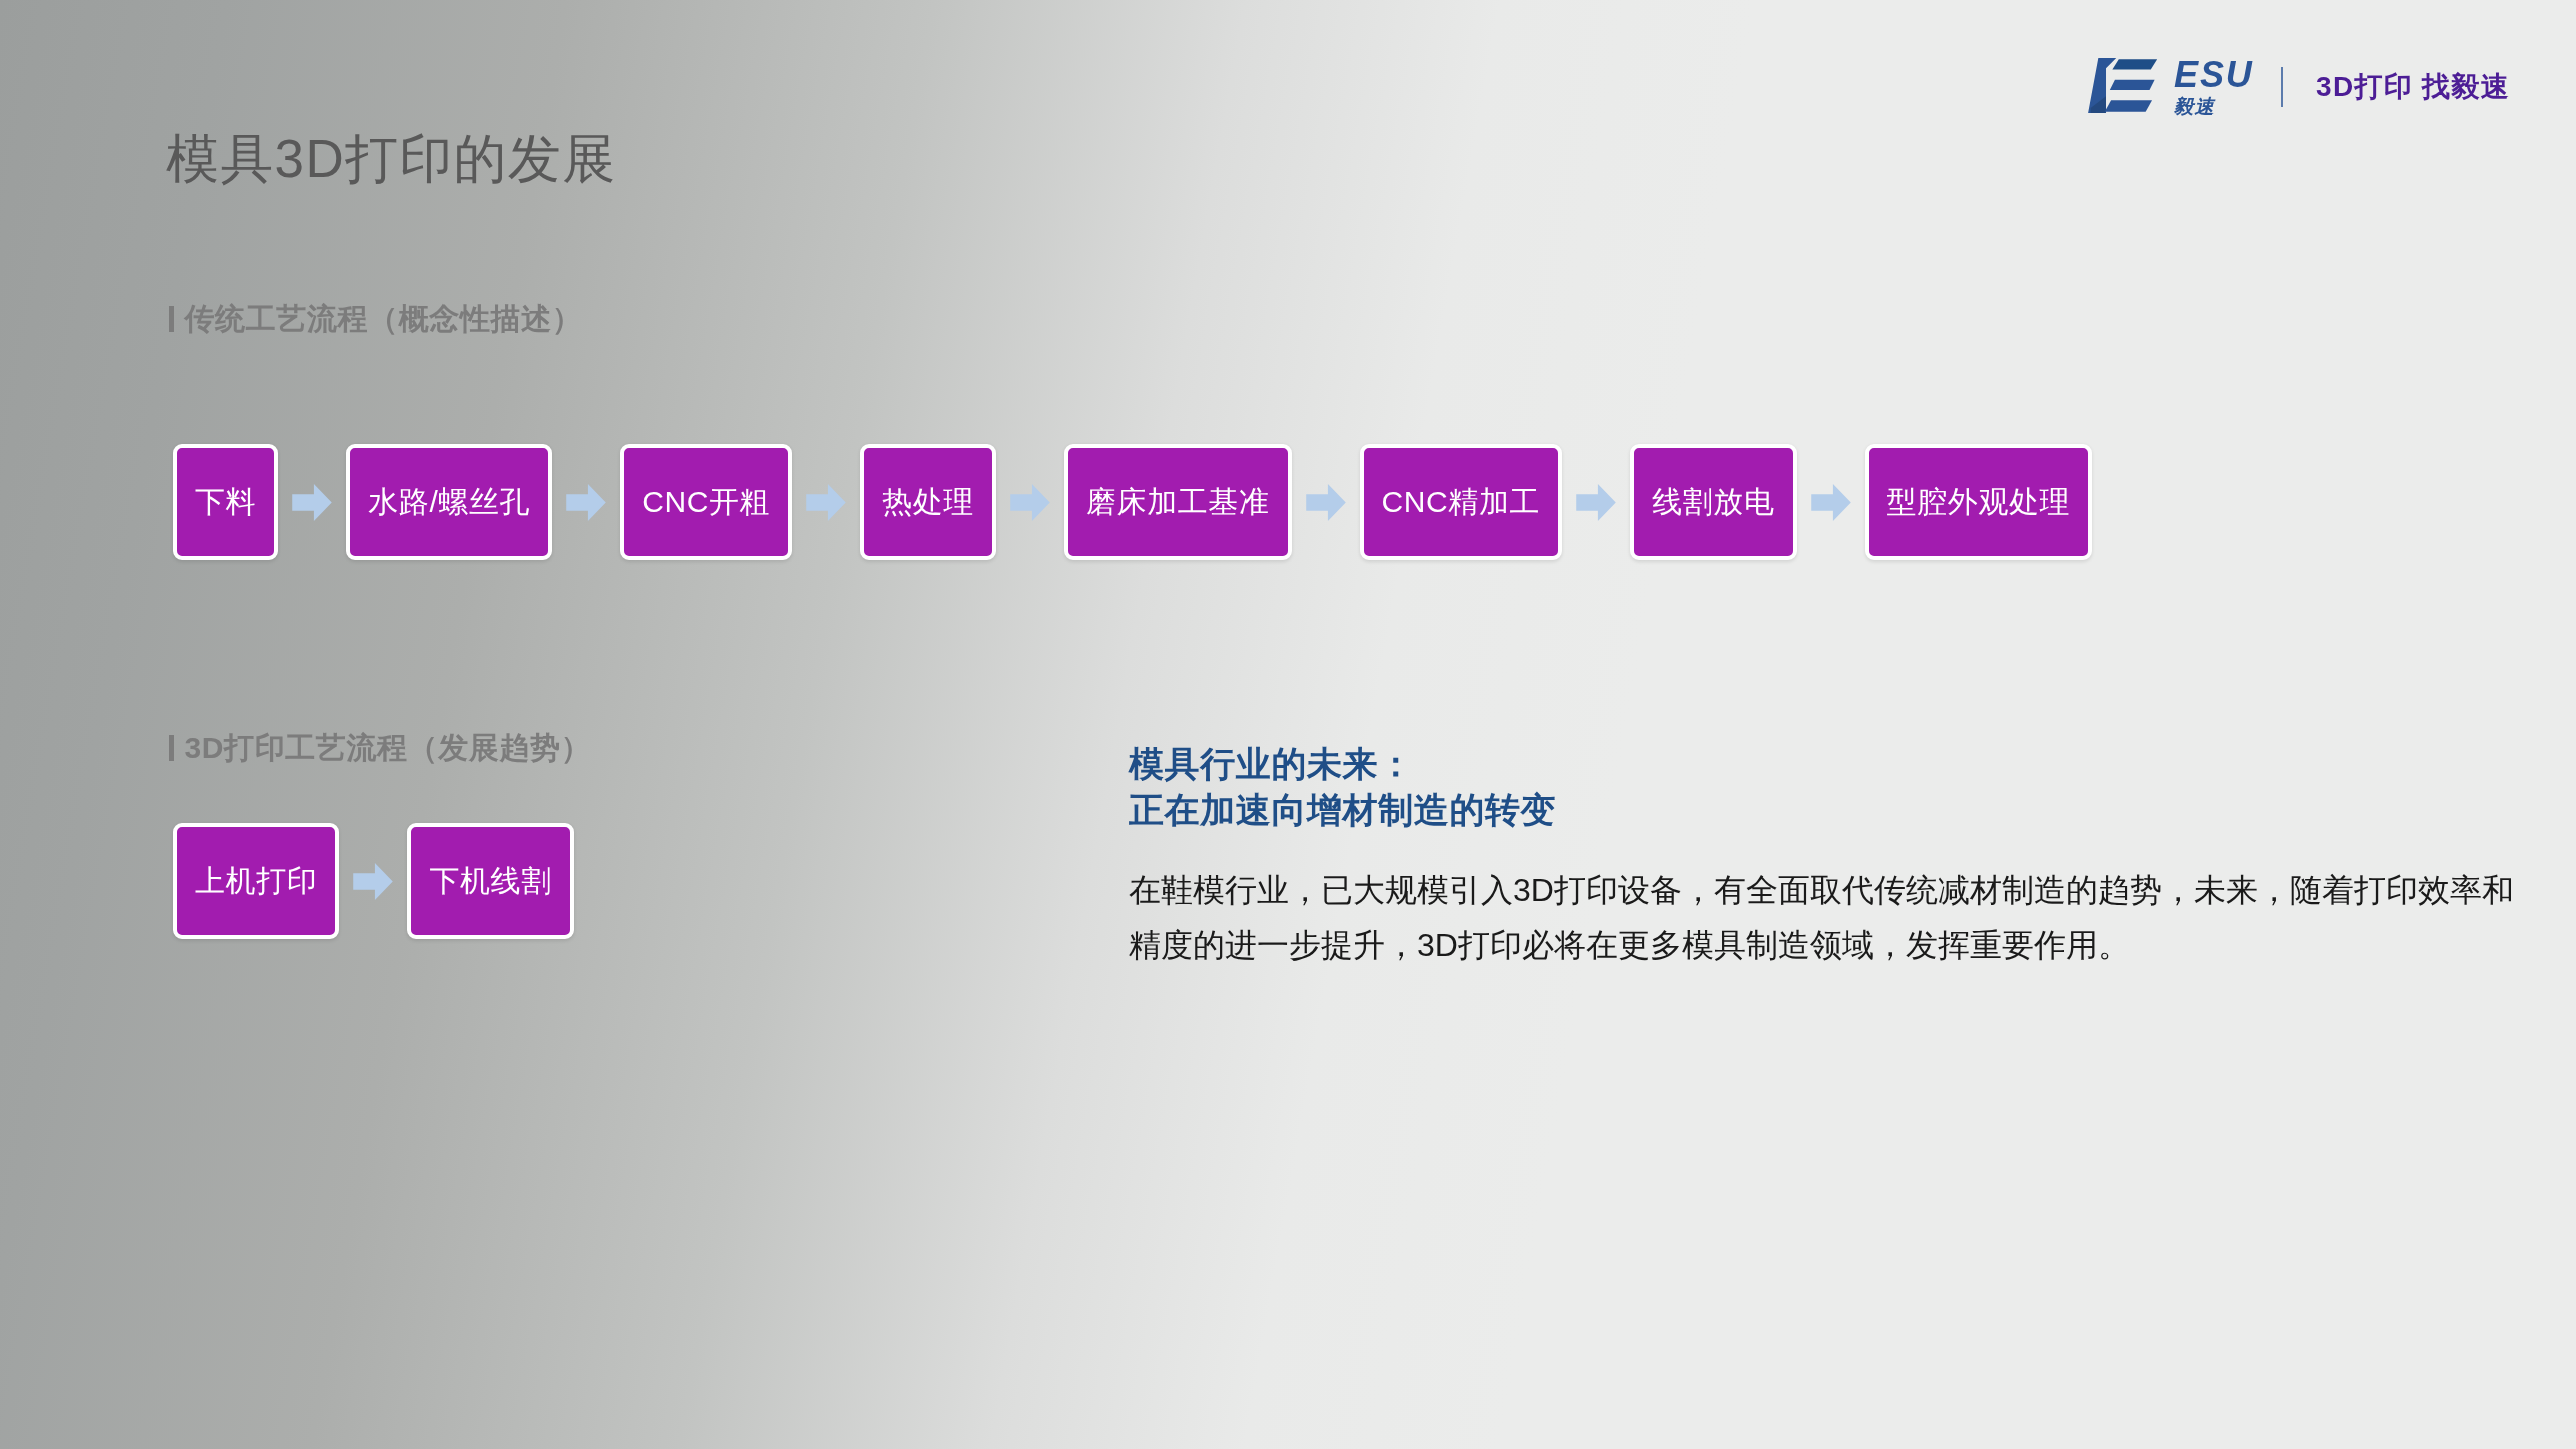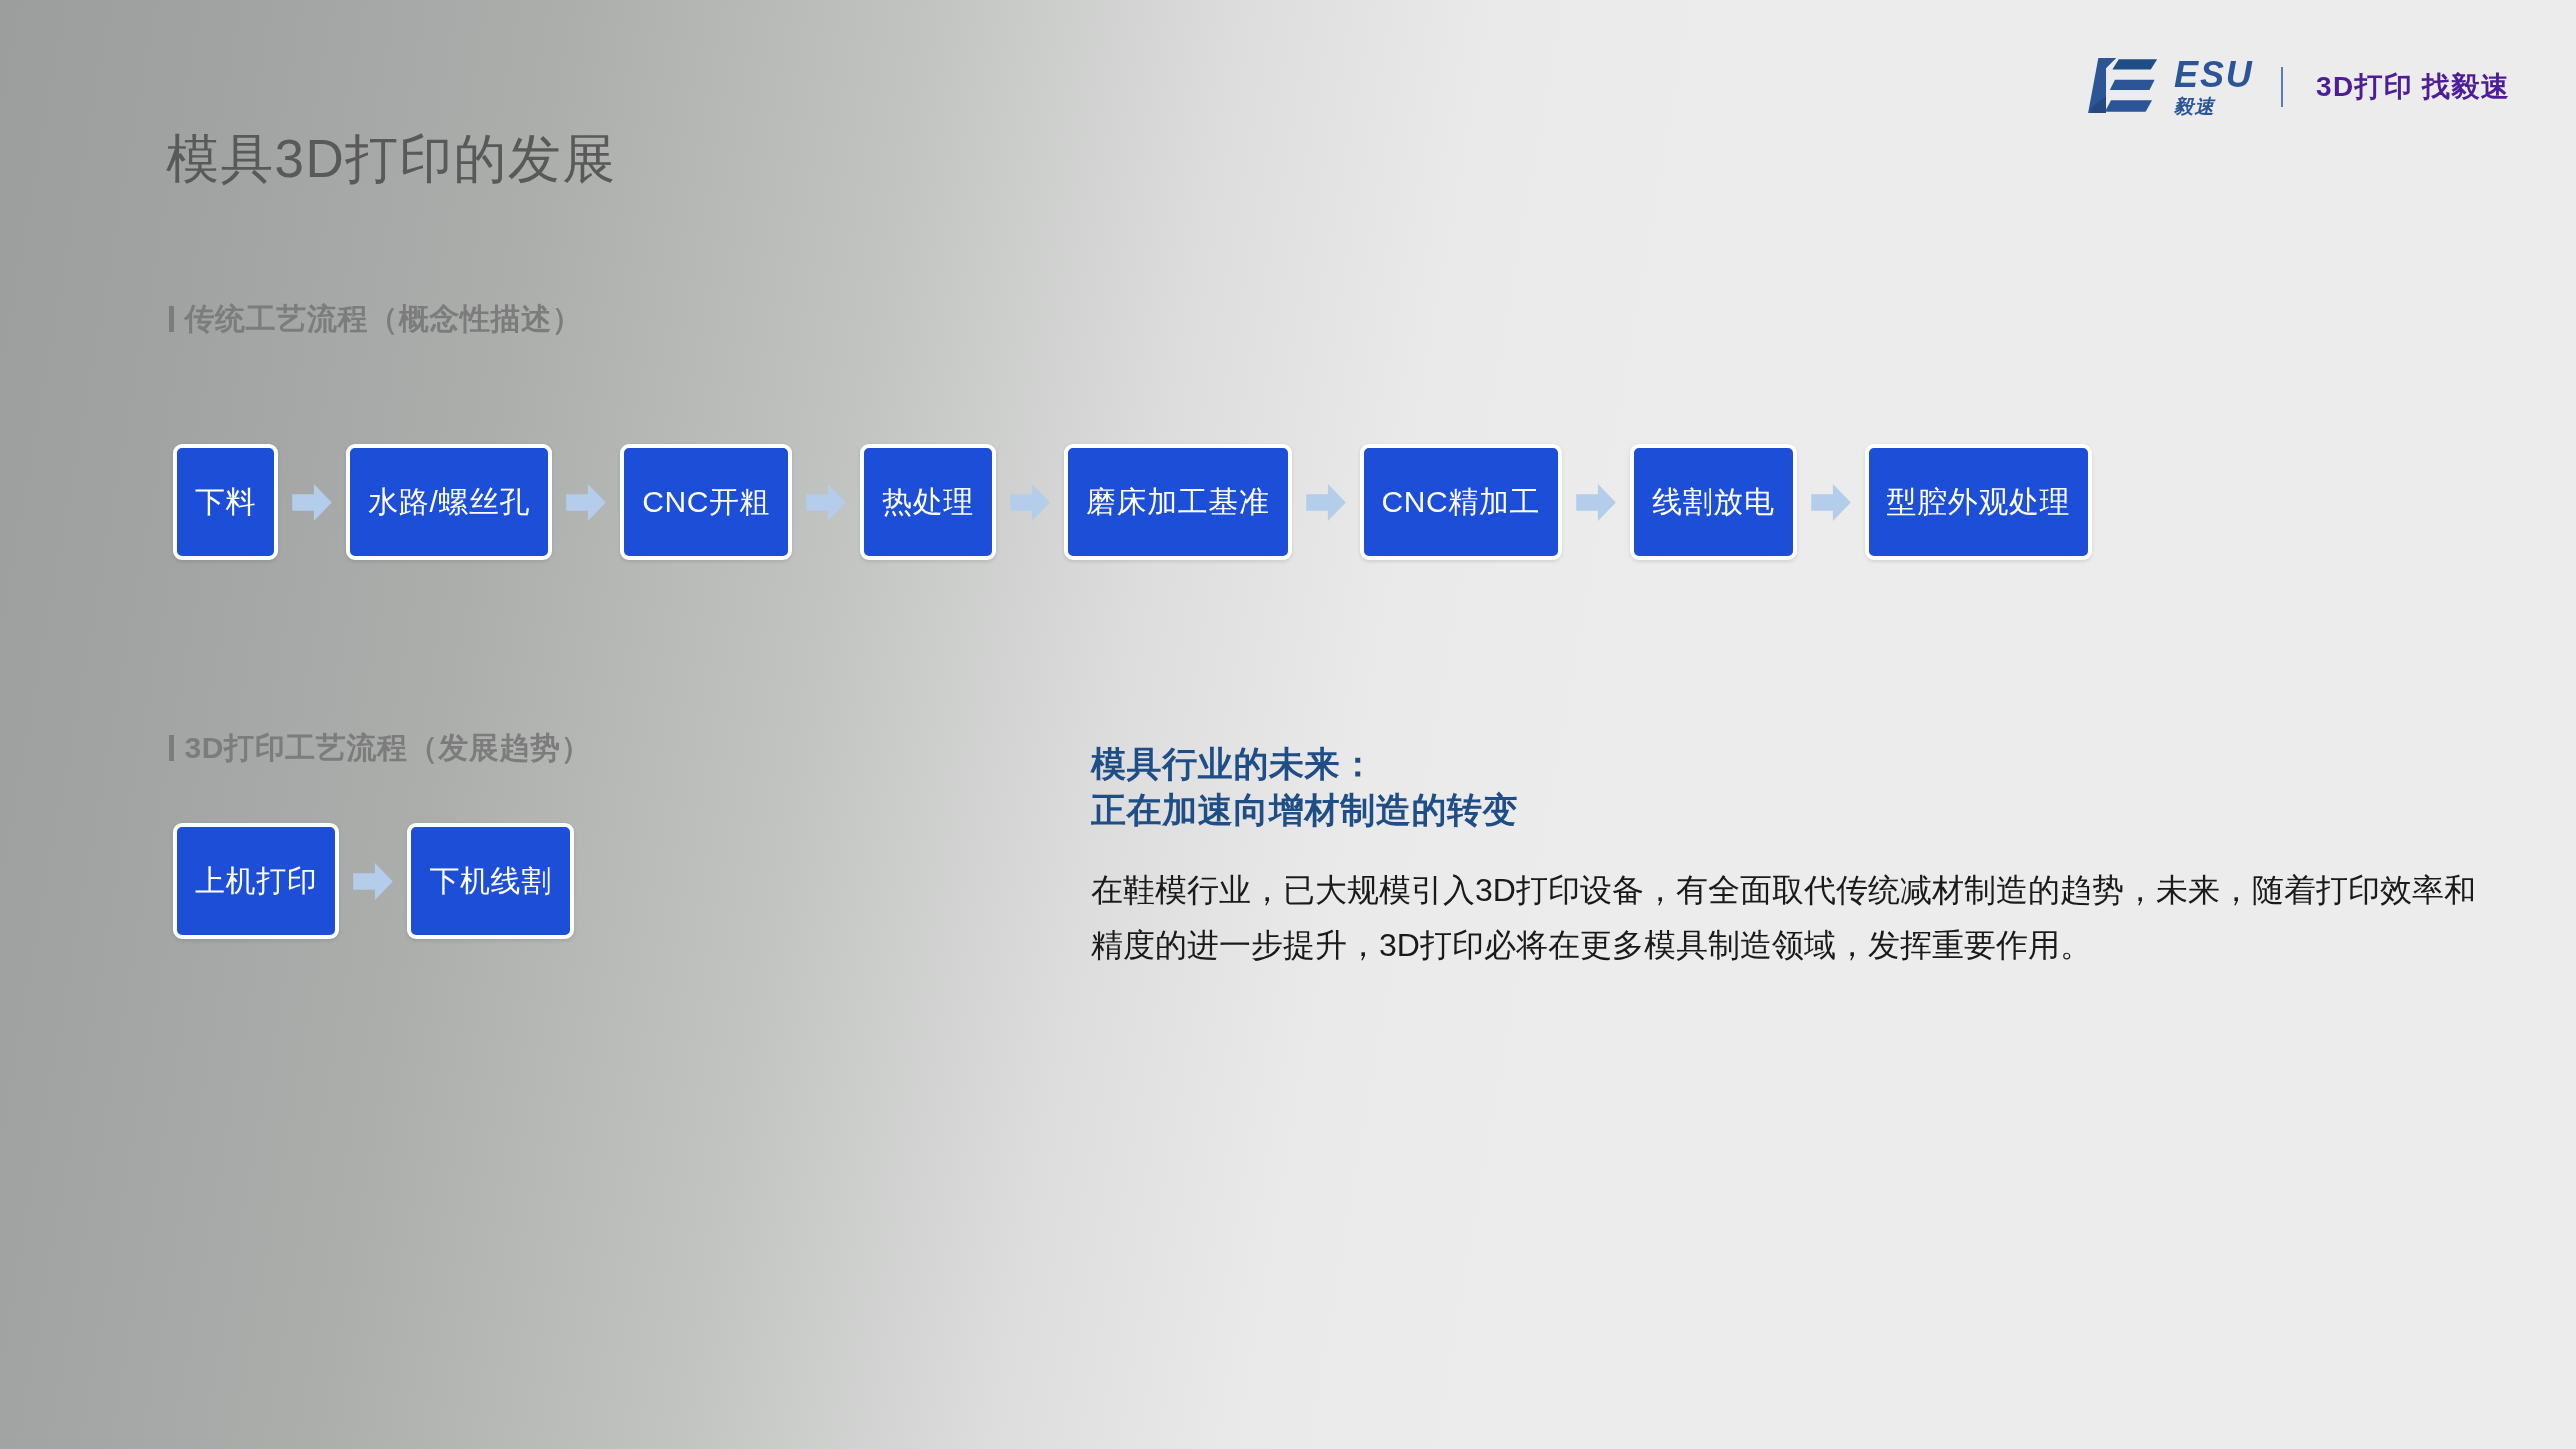--- a/index.html
+++ b/index.html
@@ -66,41 +66,41 @@
   #sec-head-2{ left:169px; top:728px; }
 
   
   .flow-row{
     position:absolute; display:flex; align-items:center;
   }
   #flow-traditional{ left:173px; top:444px; }
   #flow-3dprint{ left:173px; top:823px; }
 
   .flow-box{
-    background:#1d4ed8;
+    background:#a21caf;
     border:4.5px solid #ffffff;
     border-radius:9px;
     height:116px;
     display:flex; align-items:center; justify-content:center;
     padding:0 18px;
     box-shadow:0 1.3px 3.9px rgba(0,0,0,.10);
   }
   .flow-box span{
     color:#ffffff; font-size:30px; letter-spacing:0.6px;
     white-space:nowrap; font-weight:normal;
   }
   .flow-arrow{
     width:40px; height:37px; flex:0 0 auto;
     margin:0 14px;
   }
   .flow-arrow svg{ display:block; width:100%; height:100%; }
 
   
   .right-col{
-    position:absolute; left:1091px; top:741px; width:1404px;
+    position:absolute; left:1129px; top:741px; width:1404px;
   }
   .future-head{
     color:#1f4e87; font-weight:bold; font-size:35px;
     line-height:1.30; letter-spacing:0.6px; white-space:nowrap;
   }
   .future-body{
     margin-top:31px;
     color:#1a1a1a; font-size:32px; line-height:1.72;
     letter-spacing:0px; text-align:justify; width:1385px;
   }

